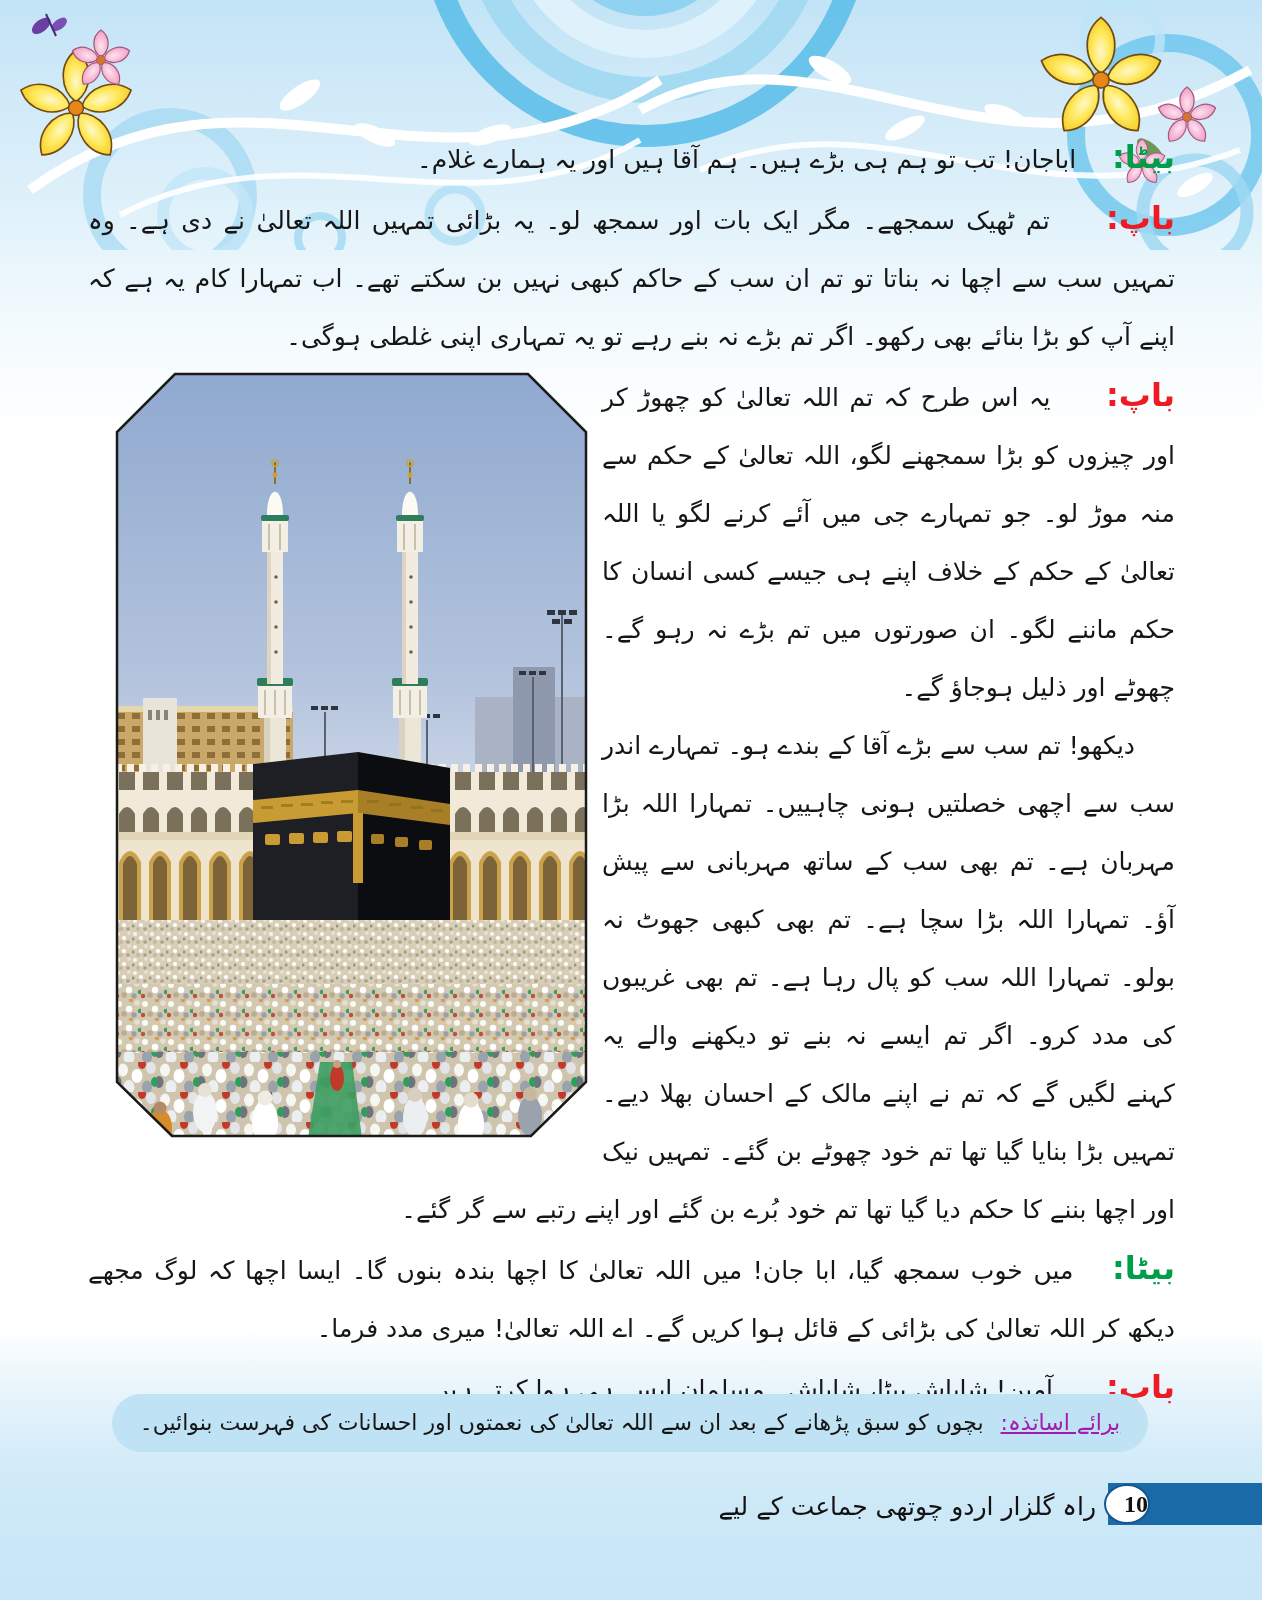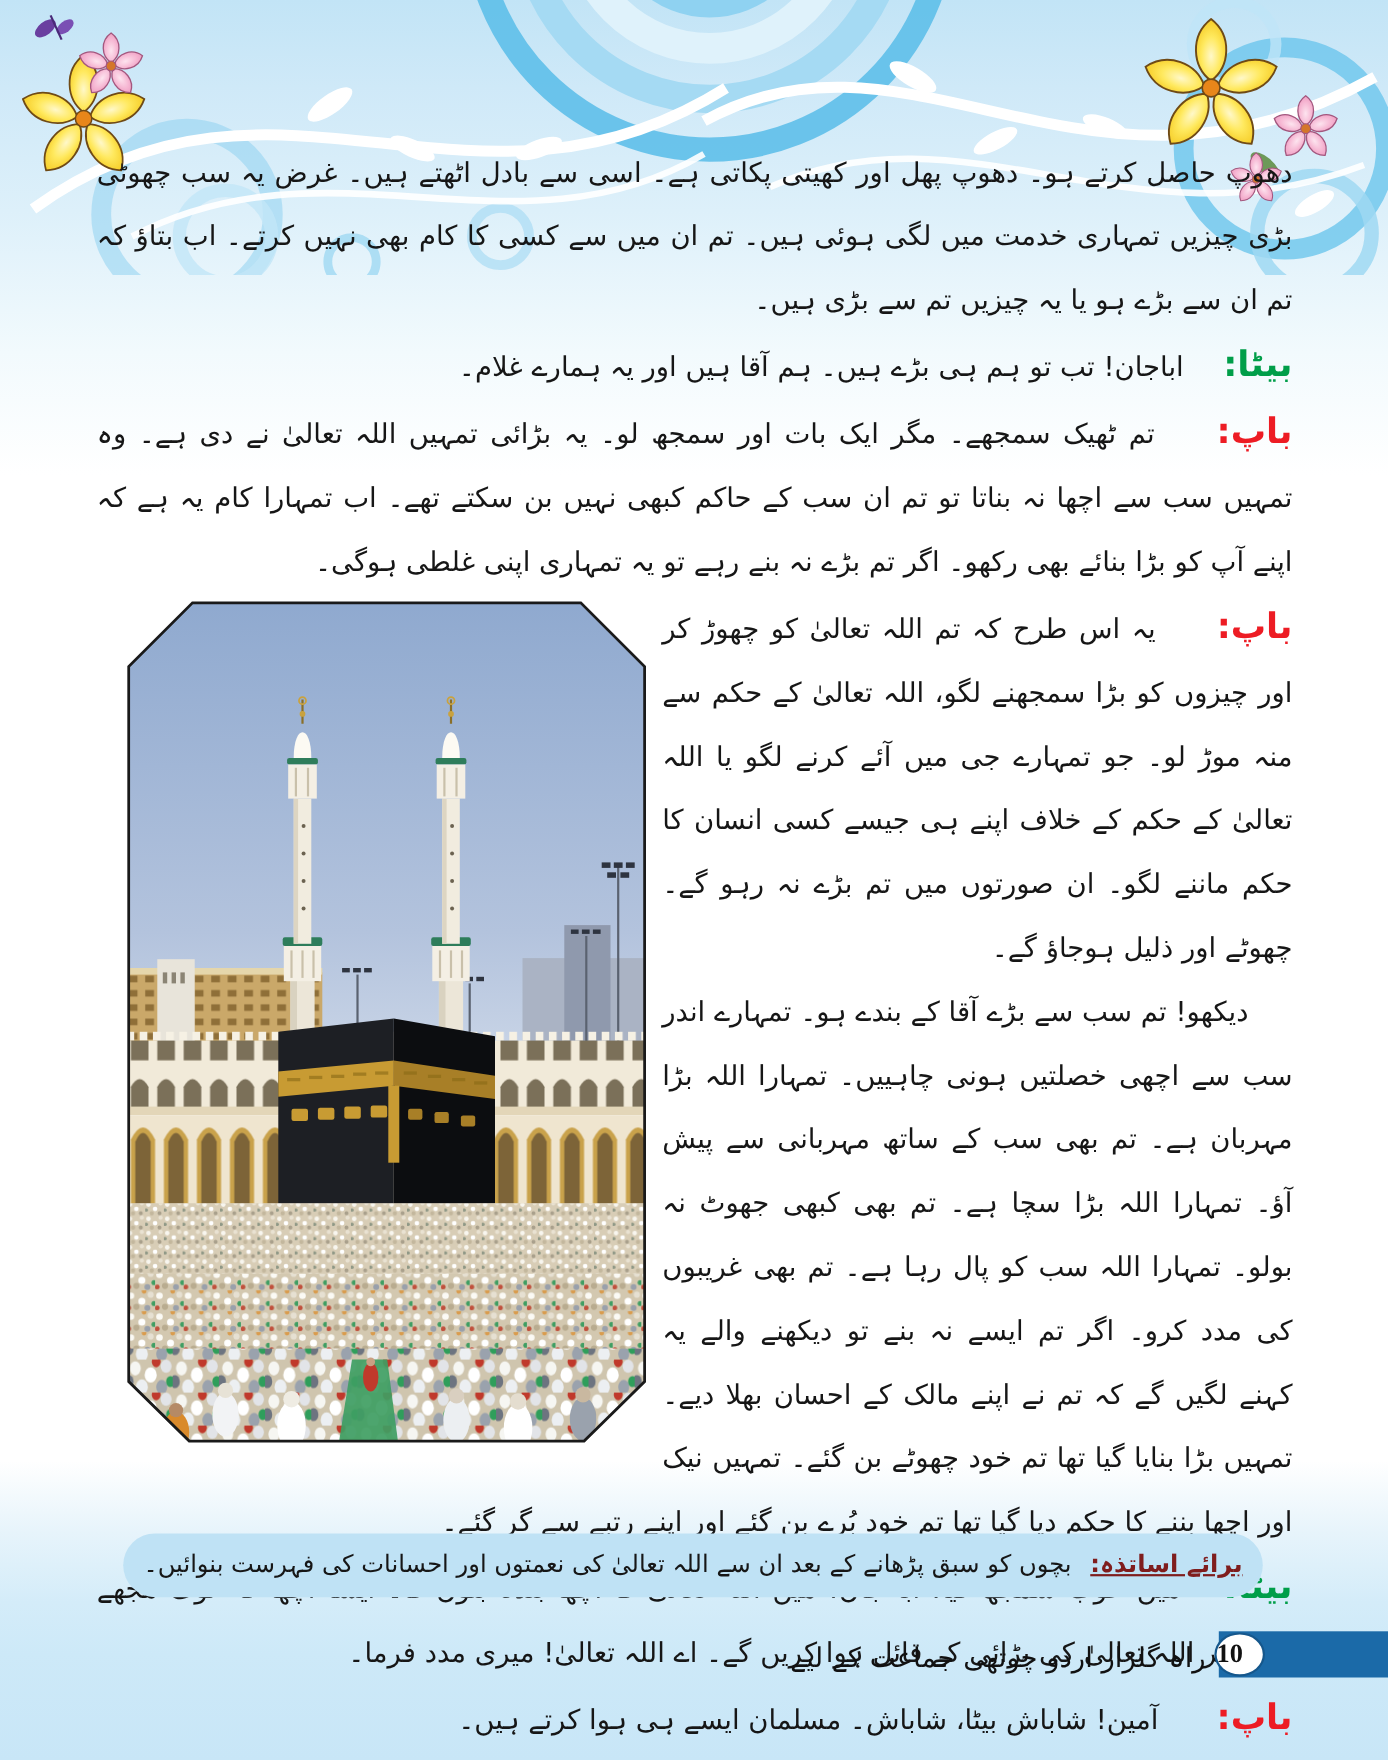--- a/index.html
+++ b/index.html
@@ -32,30 +32,30 @@
     margin:6px 14px 8px 27px;
   }
   .teacher-note{
     position:absolute;top:1394px;left:112px;width:1036px;height:58px;
     background:#bfe2f5;
     border-radius:30px;
     direction:rtl;text-align:center;
     font-size:22px;line-height:58px;
     white-space:nowrap;overflow:hidden;
   }
-  .note-label{color:#7f1d1d;font-weight:bold;margin-left:10px;text-decoration:underline;}
+  .note-label{color:#a21caf;font-weight:normal;margin-left:10px;text-decoration:underline;}
   .footer-bar{
     position:absolute;top:1483px;left:1108px;width:154px;height:42px;
     background:#1b6aa8;
   }
   .page-badge{
     position:absolute;top:1484px;left:1104px;width:46px;height:40px;
     background:#ffffff;border:2px solid #15578c;border-radius:50%;
     box-sizing:border-box;
-    text-align:left;line-height:36px;
+    text-align:right;line-height:36px;
     font-family:"Liberation Serif", serif;
     font-weight:bold;font-size:24px;color:#111;
   }
   .book-title{
     position:absolute;top:1492px;right:166px;
     direction:rtl;font-size:25px;color:#111;
     white-space:nowrap;
   }
 </style>
 </head>
@@ -136,21 +136,20 @@
     <use href="#fPink" transform="translate(1142,163) scale(0.8)"></use>
 
     <g transform="translate(50,24)">
       <ellipse cx="-8" cy="-4" rx="11" ry="6" fill="#6a3fa0" transform="rotate(-38)"></ellipse>
       <ellipse cx="7" cy="6" rx="9" ry="5" fill="#7a4fb4" transform="rotate(-38)"></ellipse>
       <line x1="-4" y1="-10" x2="6" y2="12" stroke="#4a2a78" stroke-width="2"></line>
     </g>
   </svg>
 
   <div class="content">
-    <p>دھوپ حاصل کرتے ہو۔ دھوپ پھل اور کھیتی پکاتی ہے۔ اسی سے بادل اٹھتے ہیں۔ غرض یہ سب چھوٹی بڑی چیزیں تمہاری خدمت میں لگی ہوئی ہیں۔ تم ان میں سے کسی کا کام بھی نہیں کرتے۔ اب بتاؤ کہ تم ان سے بڑے ہو یا یہ چیزیں تم سے بڑی ہیں۔</p>
 
     <p>
       <span class="spk spk-green">بیٹا:</span>
       <span>اباجان! تب تو ہم ہی بڑے ہیں۔ ہم آقا ہیں اور یہ ہمارے غلام۔</span>
     </p>
     <p>
       <span class="spk spk-red">باپ:</span>
       <span>تم ٹھیک سمجھے۔ مگر ایک بات اور سمجھ لو۔ یہ بڑائی تمہیں اللہ تعالیٰ نے دی ہے۔ وہ تمہیں سب سے اچھا نہ بناتا تو تم ان سب کے حاکم کبھی نہیں بن سکتے تھے۔ اب تمہارا کام یہ ہے کہ اپنے آپ کو بڑا بنائے بھی رکھو۔ اگر تم بڑے نہ بنے رہے تو یہ تمہاری اپنی غلطی ہوگی۔</span>
     </p>
 

